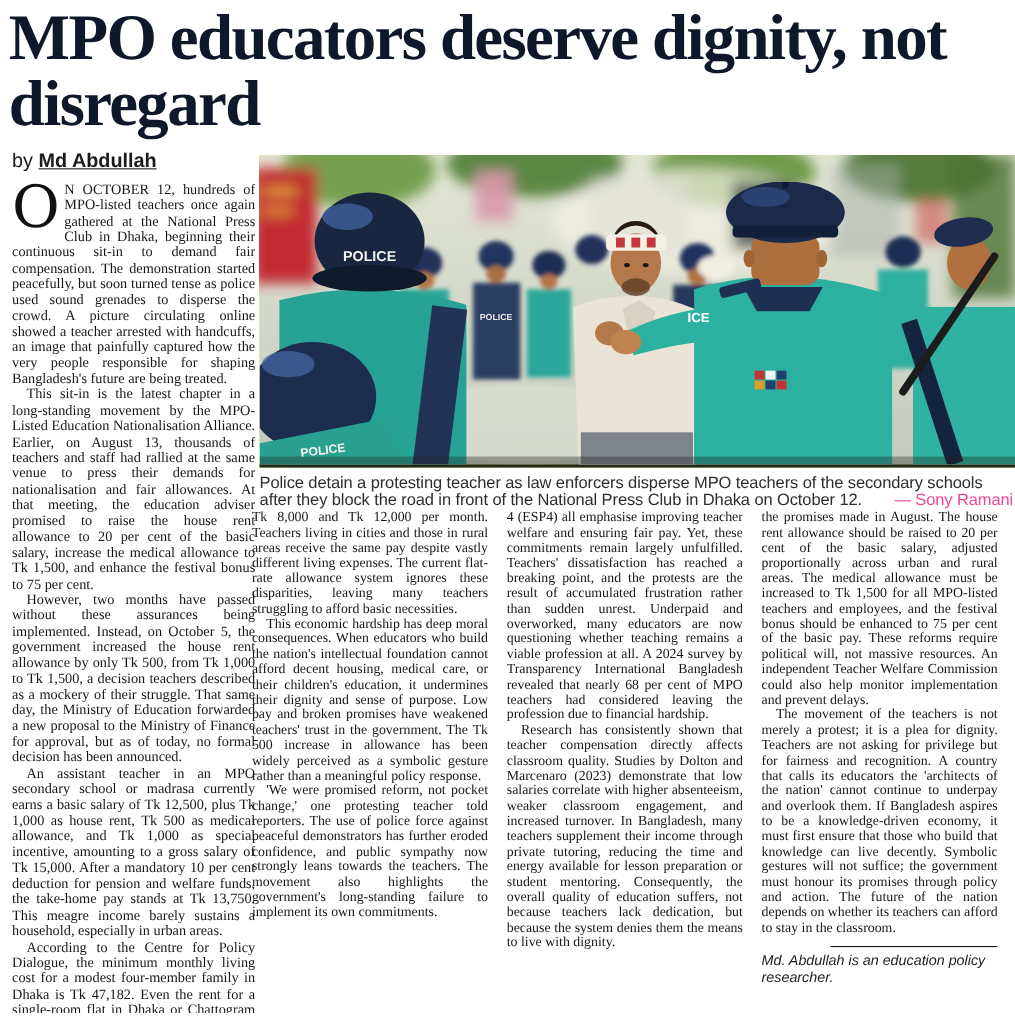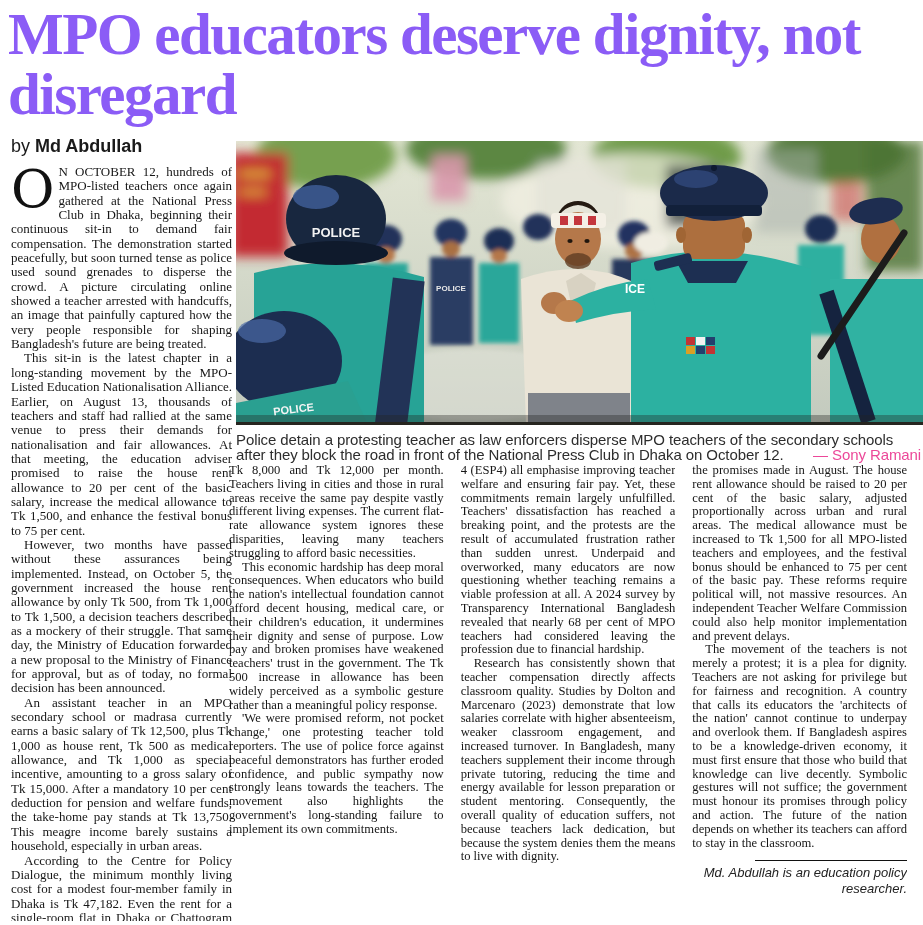--- a/index.html
+++ b/index.html
@@ -4,28 +4,28 @@
 <style>
   * { margin:0; padding:0; box-sizing:border-box; }
   html,body { background:#ffffff; }
   body {
     width:923px; height:925px; position:relative; overflow:hidden;
     font-family:"Liberation Serif", serif; color:#161616;
   }
   .headline {
     position:absolute; left:8px; top:4px; width:910px;
     font-family:"Liberation Serif", serif; font-weight:700;
-    font-size:59px; line-height:60px; letter-spacing:-1.5px; color:#8b5cf6;
+    font-size:59px; line-height:60px; letter-spacing:-1.5px; color:#0f172a;
   }
   .byline {
     position:absolute; left:11px; top:136px;
     font-family:"Liberation Sans", sans-serif; font-size:18px; color:#1a1a1a;
   }
   .byline .by { font-weight:400;margin-top:16px; }
-  .byline .author { font-weight:700; }
+  .byline .author { font-weight:700;text-decoration:underline; }
 
   .col1 {
     position:absolute; left:11px; top:165px; width:221px; height:756px;
     overflow:hidden; font-size:13px; line-height:14.35px;
     text-align:justify; hyphens:auto;
   }
   .p { margin:0; }
   .p.indent { text-indent:13px; }
   .dropcap {
     float:left; font-family:"DejaVu Serif", serif; font-weight:400;
@@ -51,21 +51,21 @@
   }
   .col {
     flex:1 1 0; overflow:hidden; font-size:12.6px; line-height:13.8px;
     text-align:justify; hyphens:auto;
   }
 
   .footer { margin-top:10px; }
   .footer-rule { width:152px; margin-left:auto; border-top:1.5px solid #111; margin-bottom:4px; }
   .footer-text {
     font-family:"Liberation Sans", sans-serif; font-style:italic;
-    font-size:13px; line-height:16px; text-align:right; color:#222;
+    font-size:13px; line-height:16px; text-align:left; color:#222;
   }
 </style>
 </head>
 <body>
 
 <h1 class="headline">MPO educators deserve dignity, not disregard</h1>
 
 <div class="byline">
   <span class="by">by</span>
   <span class="author">Md Abdullah</span>

